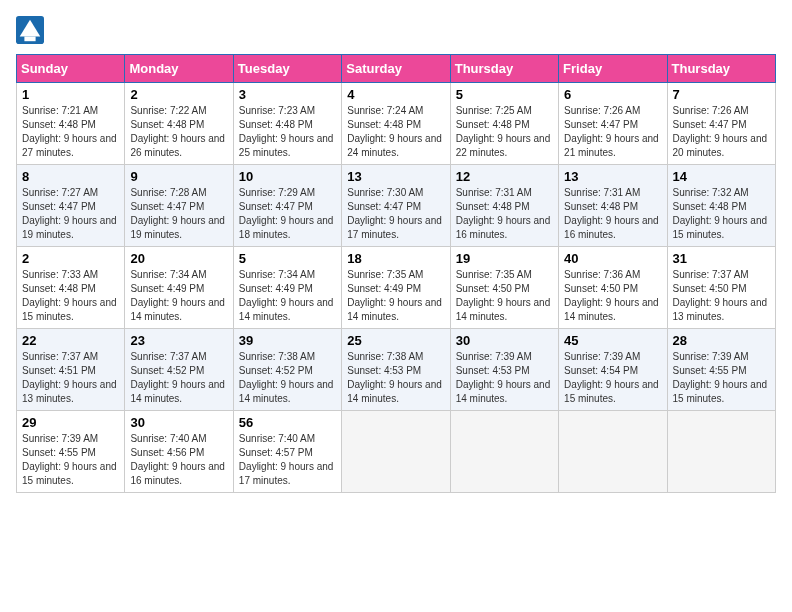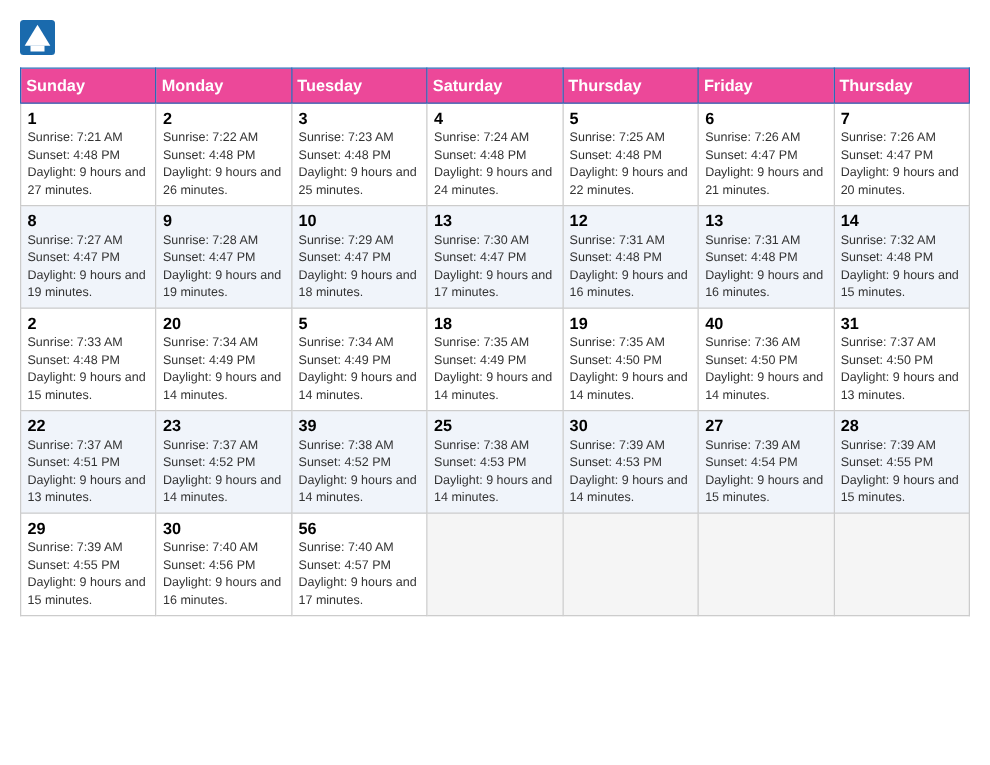--- a/index.html
+++ b/index.html
@@ -327,21 +327,21 @@
         </td>
         <td>
           <span class="day-num">30</span>
 <div class="day-info">
   Sunrise: 7:39 AM<br>
   Sunset: 4:53 PM<br>
   Daylight: 9 hours and 14 minutes.
 </div>
         </td>
         <td>
-          <span class="day-num">27</span>
+          <span class="day-num">45</span>
 <div class="day-info">
   Sunrise: 7:39 AM<br>
   Sunset: 4:54 PM<br>
   Daylight: 9 hours and 15 minutes.
 </div>
         </td>
         <td>
           <span class="day-num">28</span>
 <div class="day-info">
   Sunrise: 7:39 AM<br>

